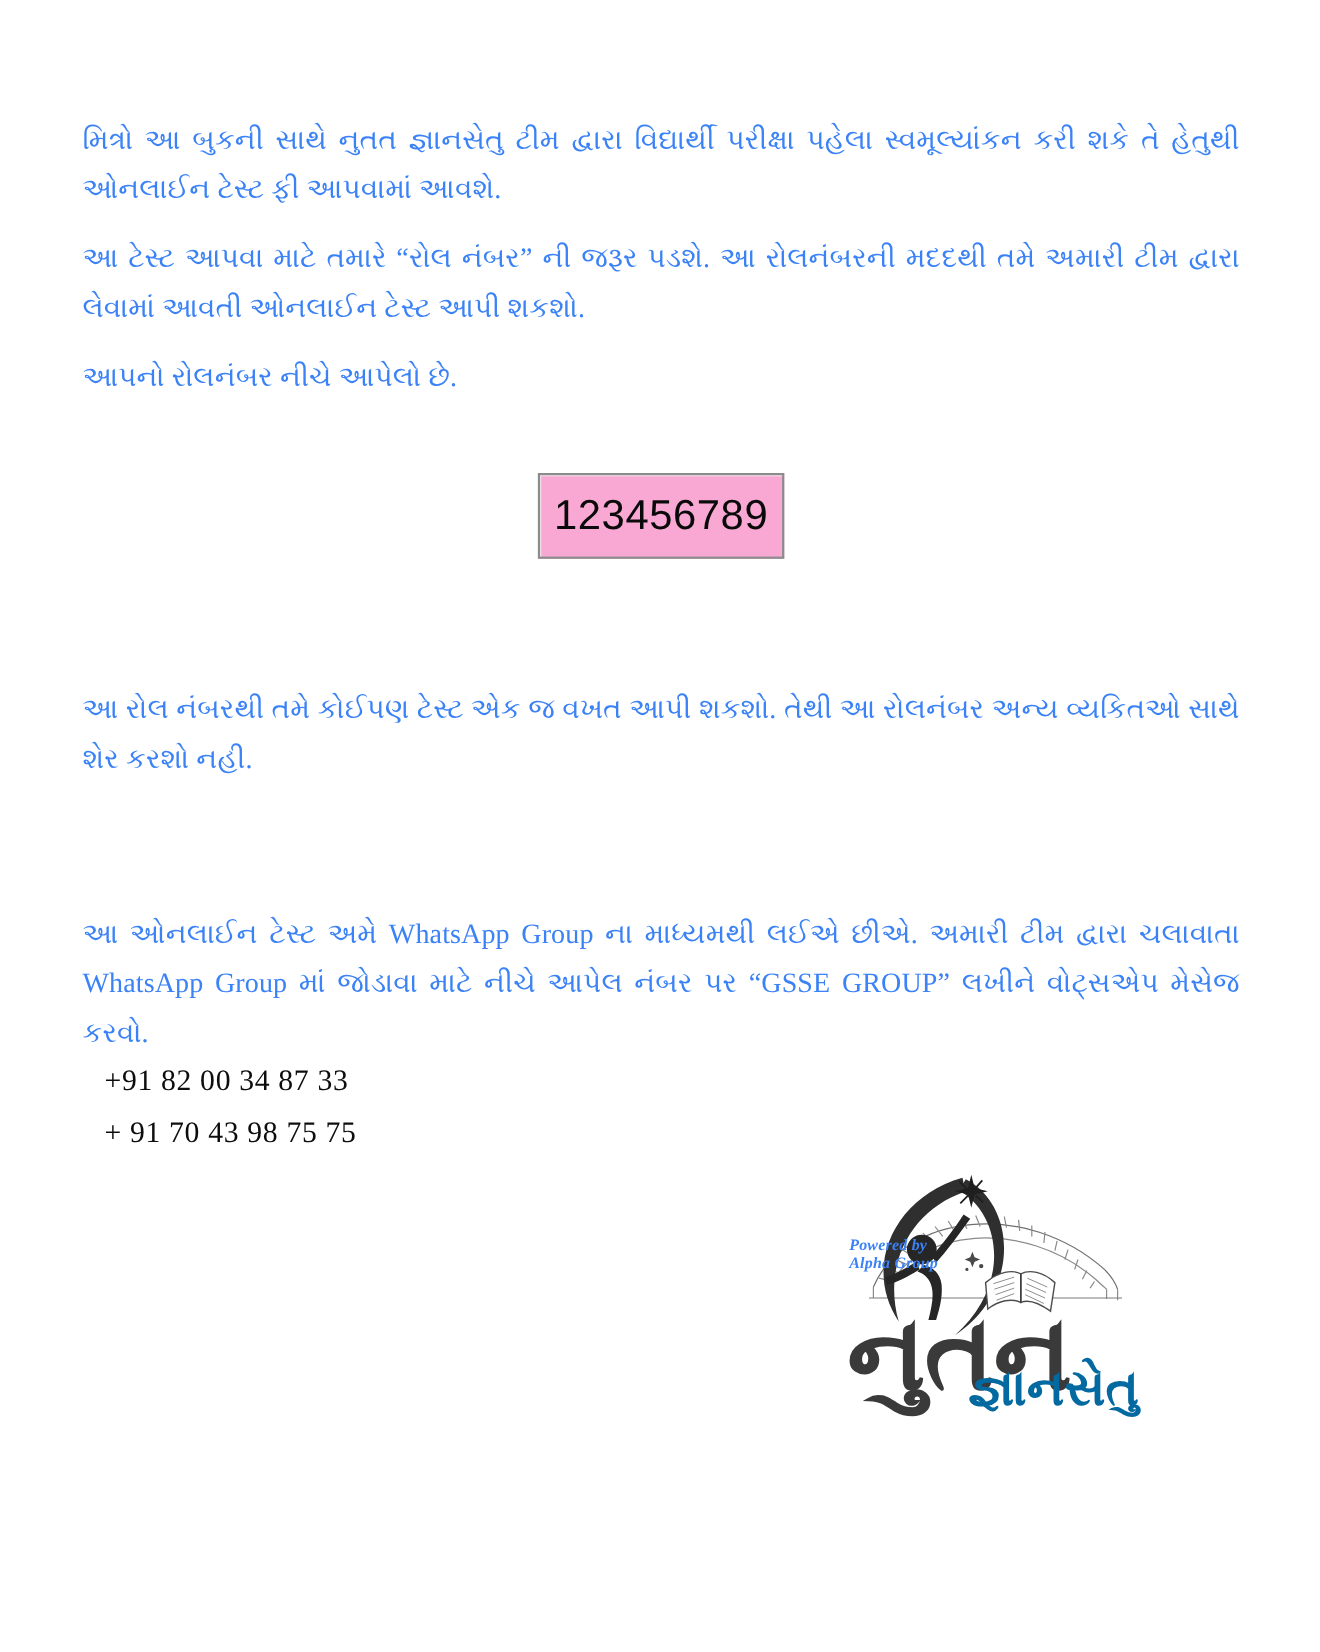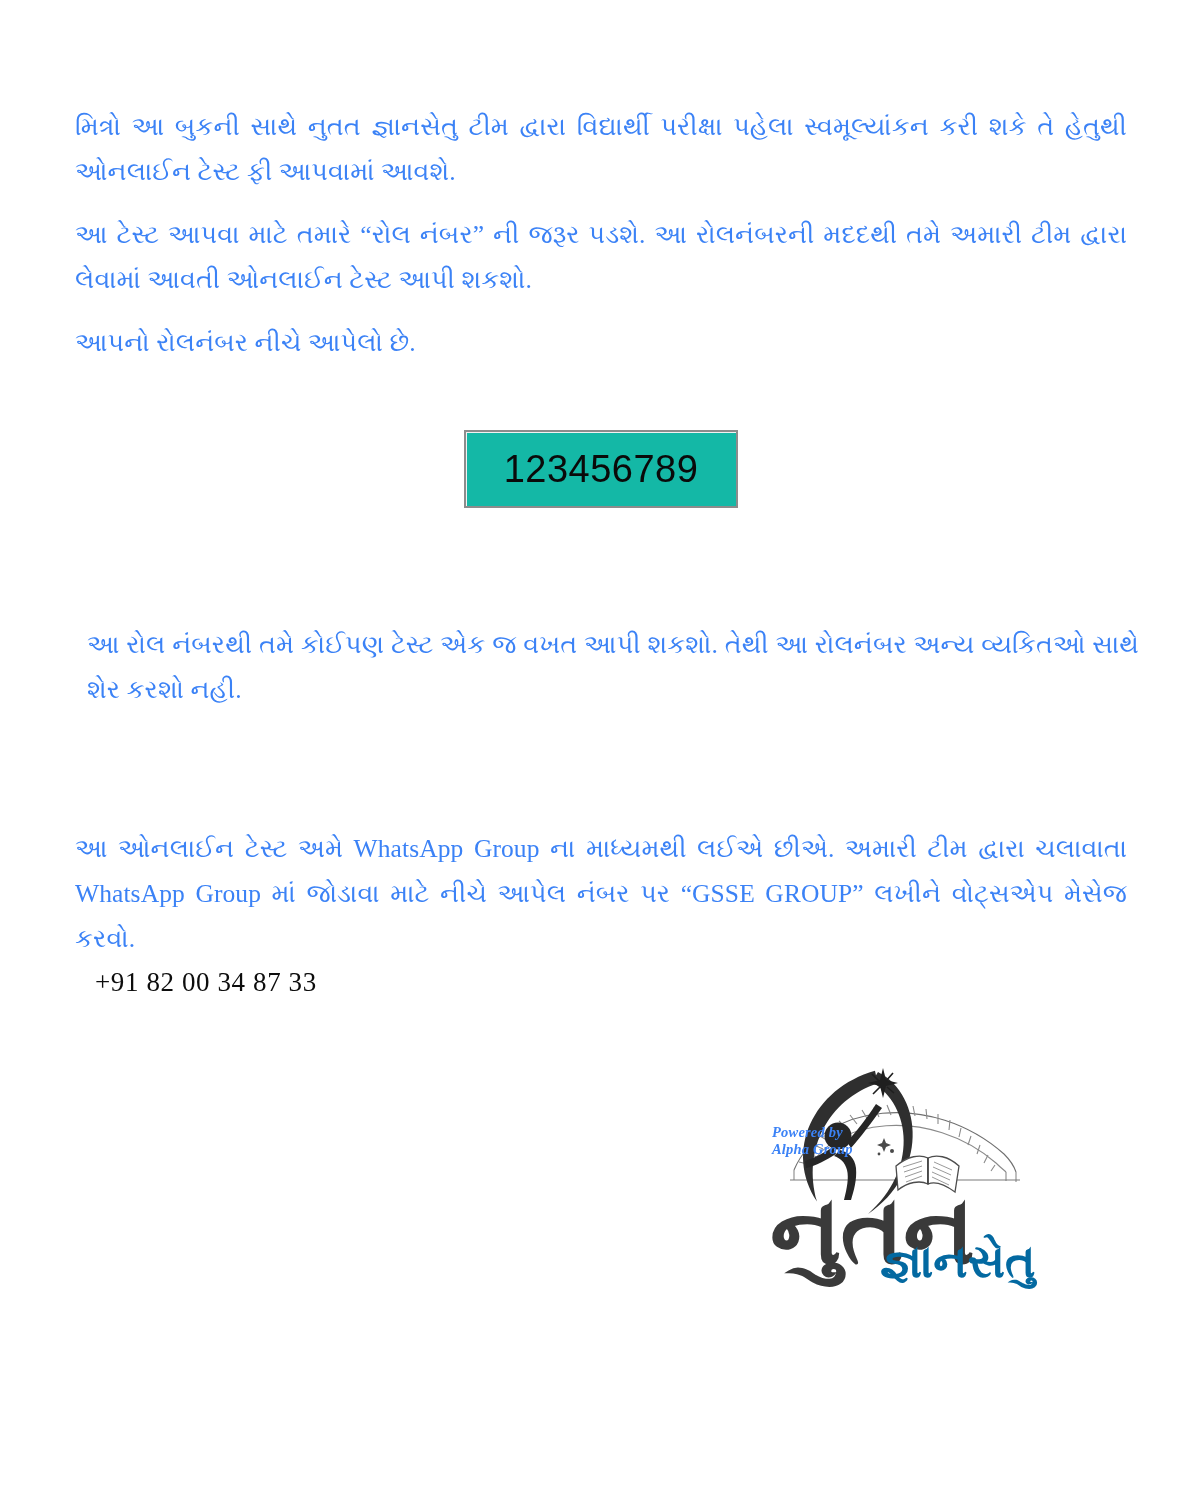--- a/index.html
+++ b/index.html
@@ -44,42 +44,42 @@
   
   .rollwrap {
     position: absolute;
     left: 0;
     top: 326px;
     width: 1052px;
     display: flex;
     justify-content: center;
   }
   .rollbox {
-    width: 274px;
+    width: 224px;
     height: 78px;
     border: 2px solid #8c8c8c;
     box-sizing: border-box;
     display: flex;
     align-items: center;
     justify-content: center;
-    background: #14b8a6;
+    background: #f9a8d4;
     box-shadow: inset 1px 1px 0 #f2f2f2;
   }
   .rollnum {
     font-family: "Liberation Sans", "DejaVu Sans", sans-serif;
     font-size: 38px;
     line-height: 1;
     color: #0a0a0a;
     letter-spacing: 0.5px;
     font-weight: 400;
   }
 
   .para-share {
     position: absolute;
-    left: 12px;
+    left: 0;
     top: 518px;
     width: 1052px;
   }
 
   .para-whatsapp {
     position: absolute;
     left: 0;
     top: 722px;
     width: 1052px;
     font-family: Liberation Serif, serif;
@@ -172,20 +172,21 @@
         <span class="rollnum">123456789</span>
       </div>
     </div>
 
     <p class="para para-share">આ રોલ નંબરથી તમે કોઈપણ ટેસ્ટ એક જ વખત આપી શકશો. તેથી આ રોલનંબર અન્ય વ્યકિતઓ સાથે શેર કરશો નહી.</p>
 
     <p class="para para-whatsapp">આ ઓનલાઈન ટેસ્ટ અમે WhatsApp Group ના માધ્યમથી લઈએ છીએ. અમારી ટીમ દ્વારા ચલાવાતા WhatsApp Group માં જોડાવા માટે નીચે આપેલ નંબર પર “GSSE GROUP” લખીને વોટ્સએપ મેસેજ કરવો.</p>
 
     <div class="phones">
       <div class="phone">+91 82 00 34 87 33</div>
+      <div class="phone">+ 91 70 43 98 75 75</div>
     </div>
 
   </div>
 
   <div class="logo">
 
     <svg viewBox="0 0 310 232" xmlns="http://www.w3.org/2000/svg" aria-hidden="true">
       <g fill="none" stroke="#8a8a8a" stroke-width="1.1">
 
         <path d="M42 108 C 70 42, 180 28, 252 92 C 258 98, 262 104, 264 110" stroke="#6f6f6f"></path>

